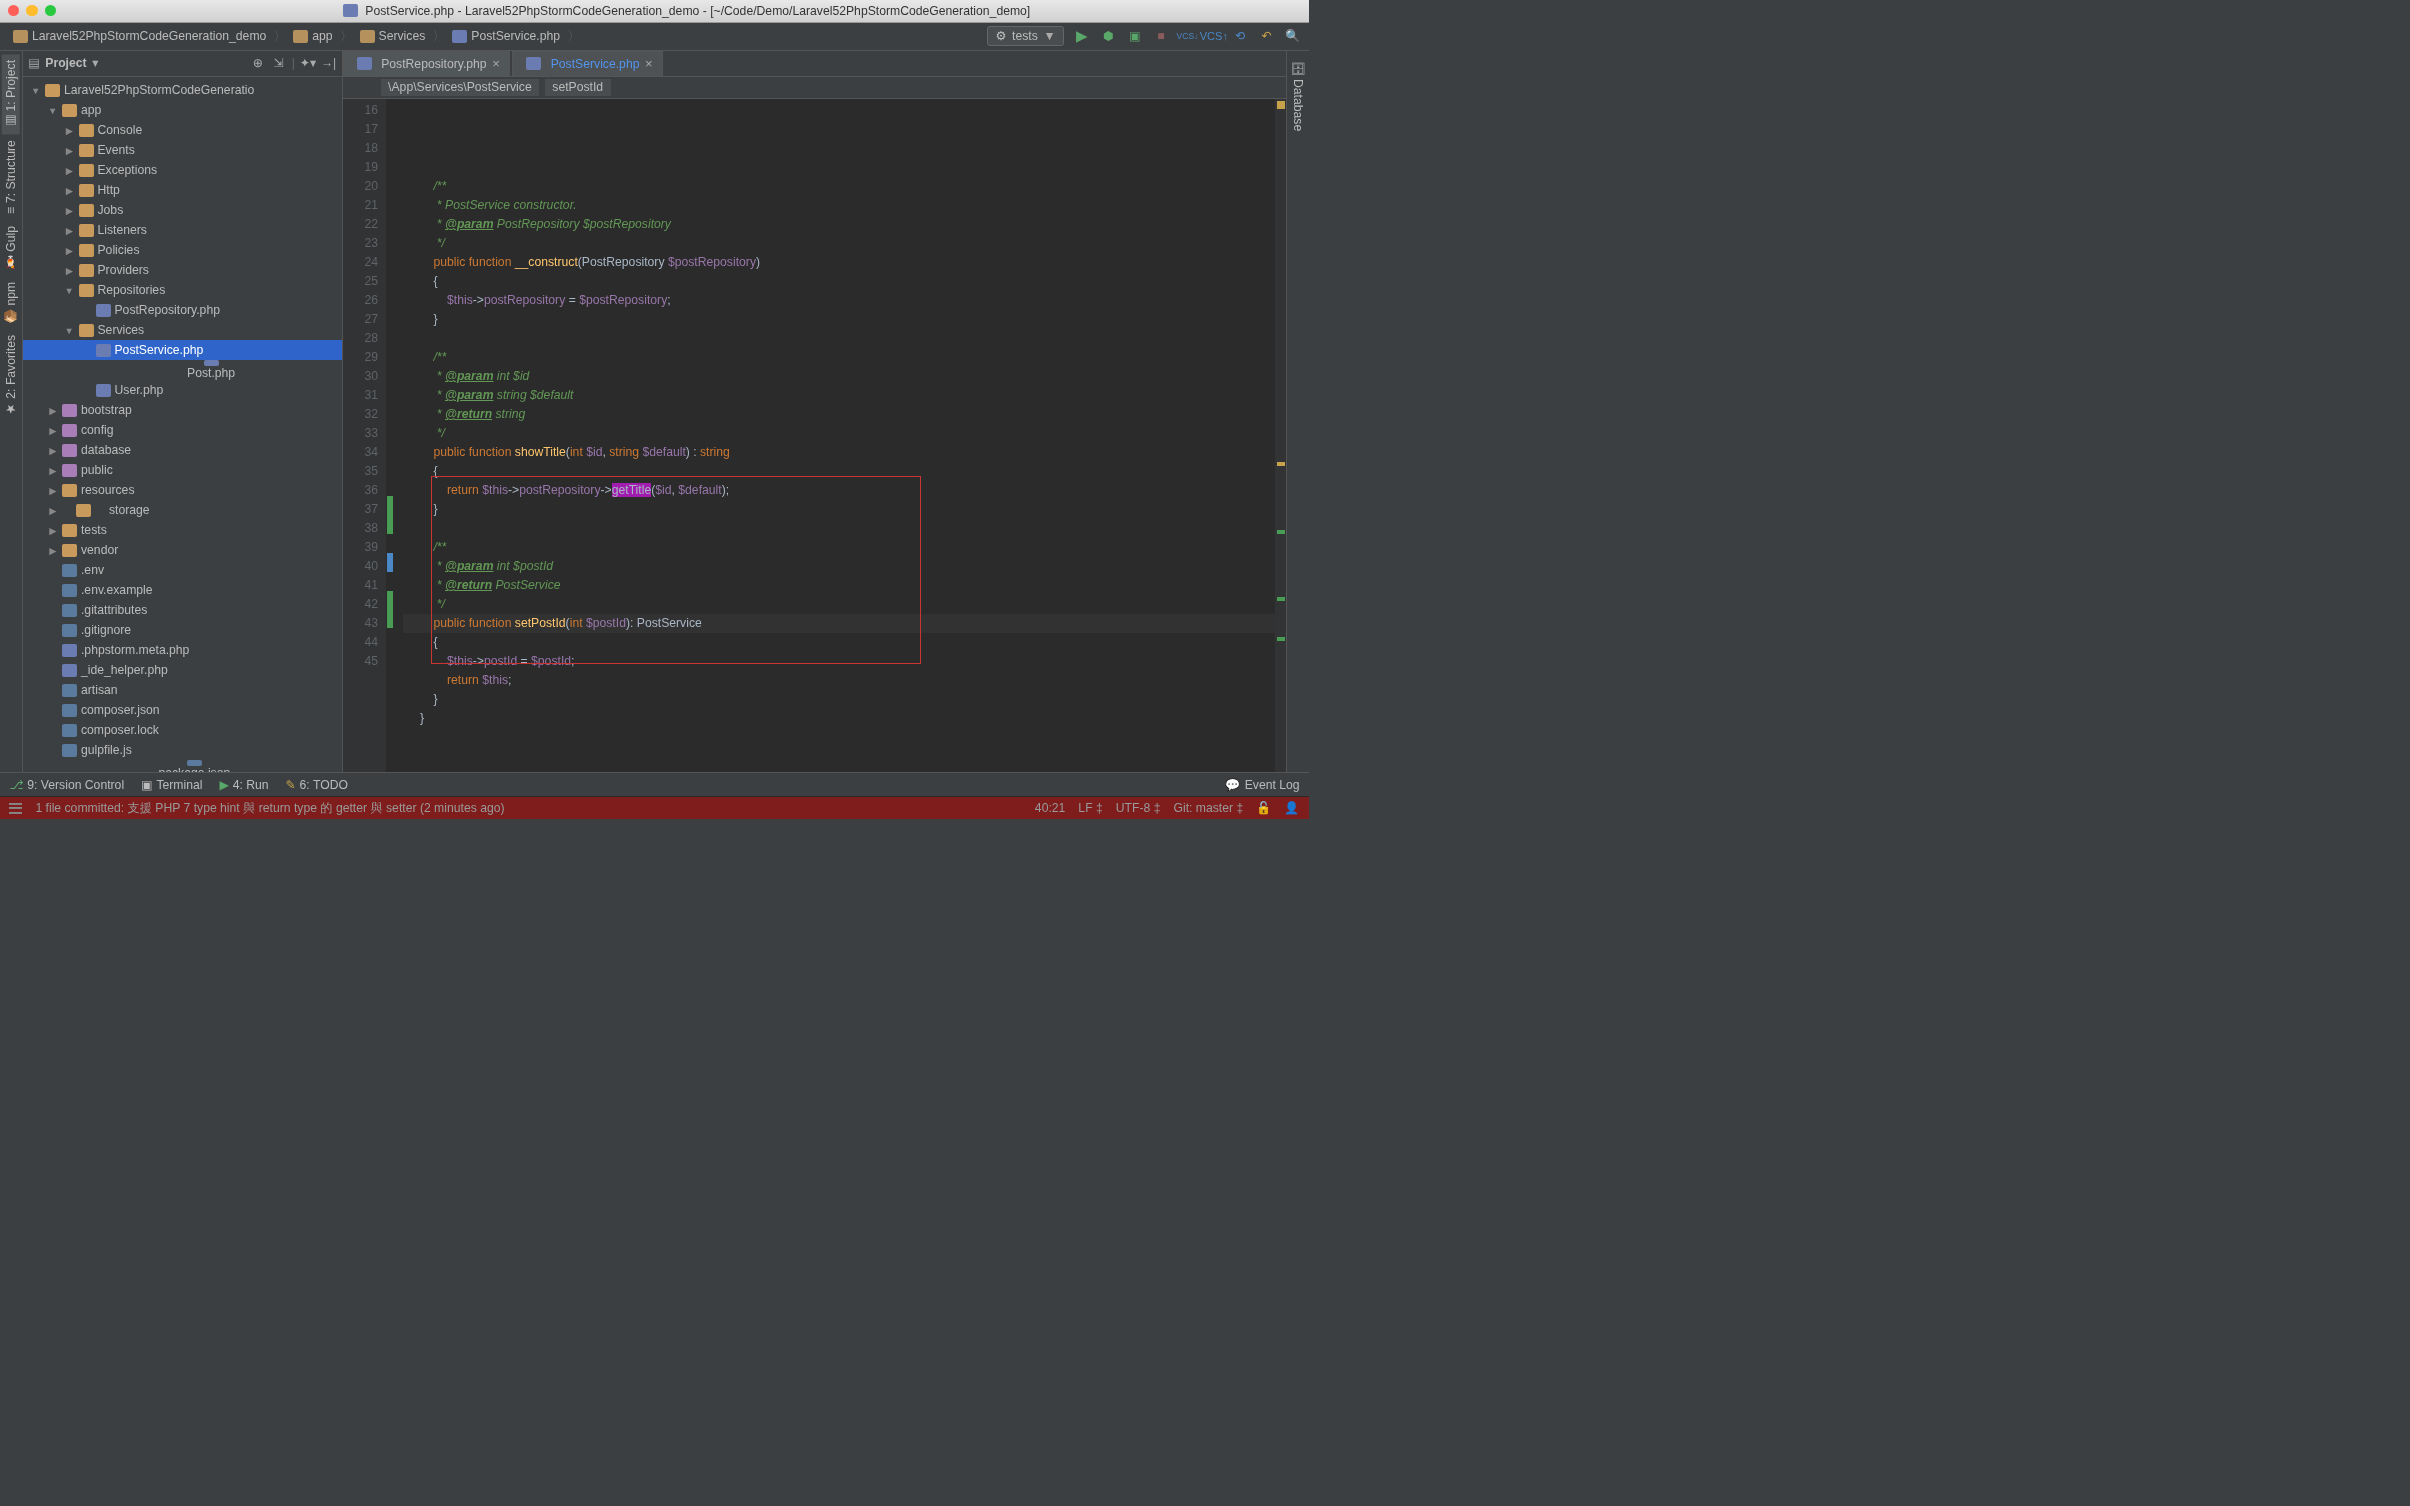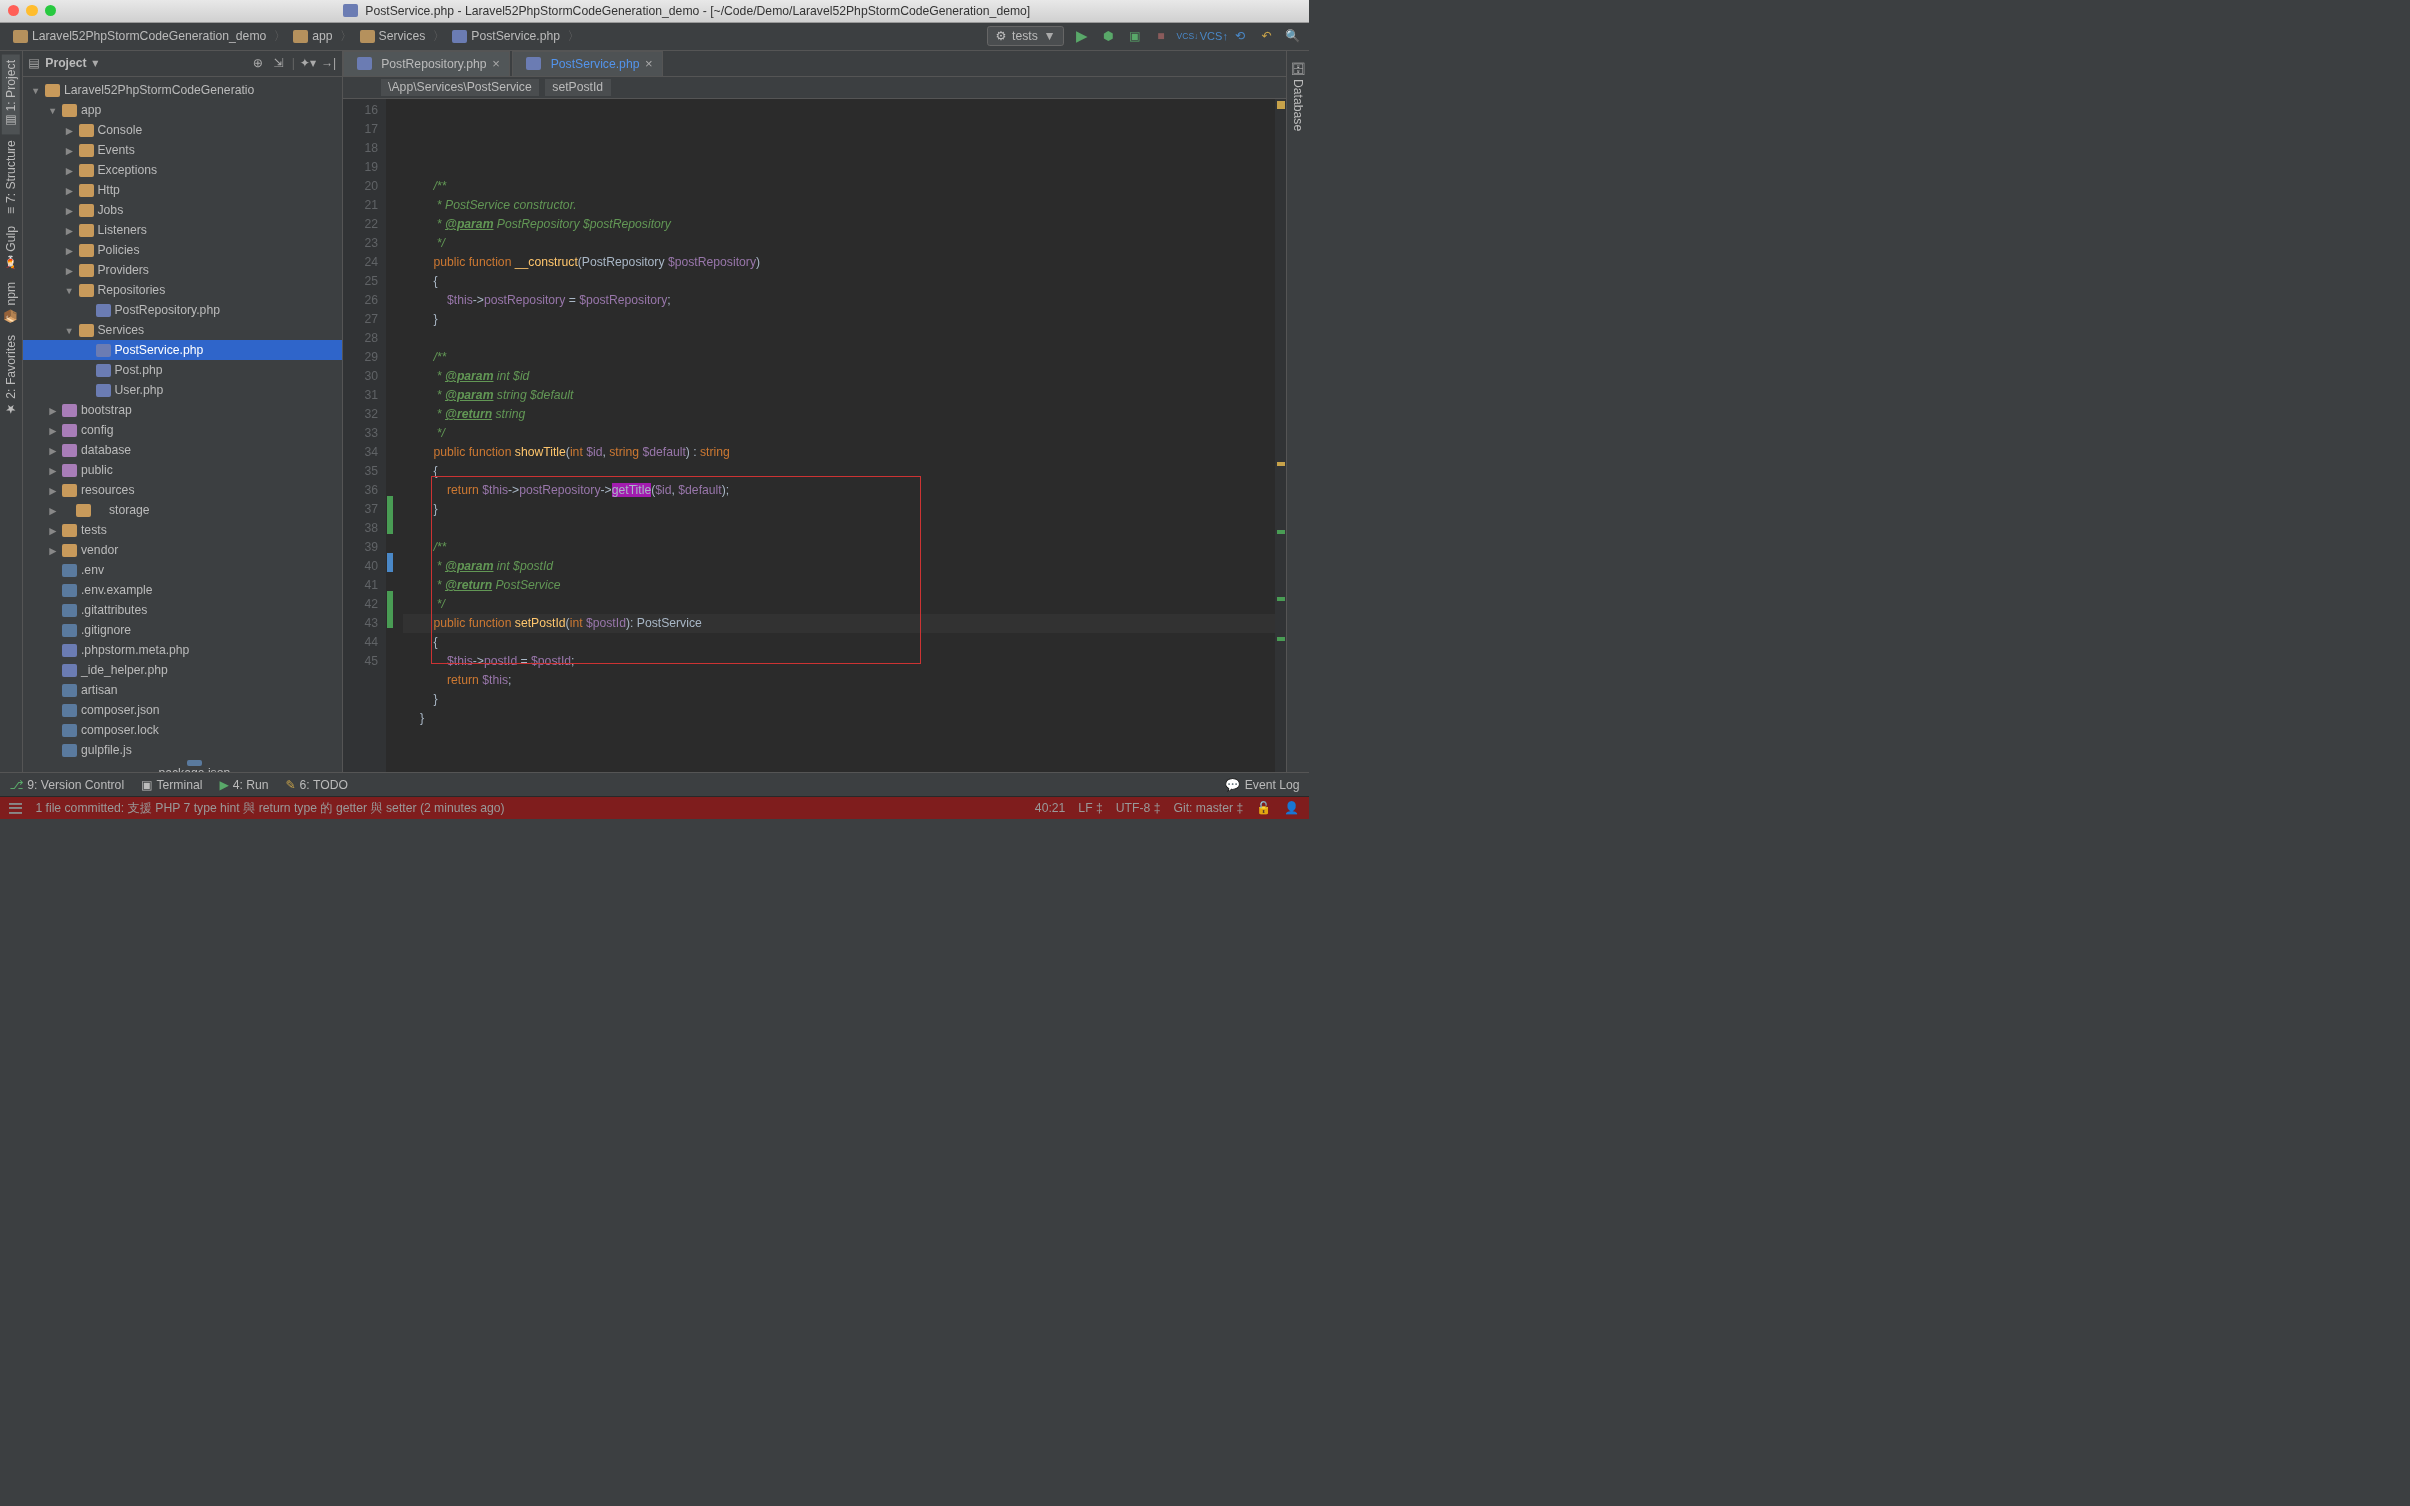--- a/index.html
+++ b/index.html
@@ -233,21 +233,21 @@
         <div class="tn" style="padding-left: 41px;">
           <span class="arrow open"></span>
           <span class="ico folder"></span>
           <span>Services</span>
         </div>
         <div class="tn selected" style="padding-left: 58px;">
           <span class="arrow none"></span>
           <span class="ico php"></span>
           <span>PostService.php</span>
         </div>
-        <div class="tn" style="padding-left: 58px;">
+        <div class="tn" style="padding-left: 58px; flex-direction: column;">
           <span class="arrow none"></span>
           <span class="ico php"></span>
           <span>Post.php</span>
         </div>
         <div class="tn" style="padding-left: 58px;">
           <span class="arrow none"></span>
           <span class="ico php"></span>
           <span>User.php</span>
         </div>
         <div class="tn" style="padding-left: 24.5px;">

